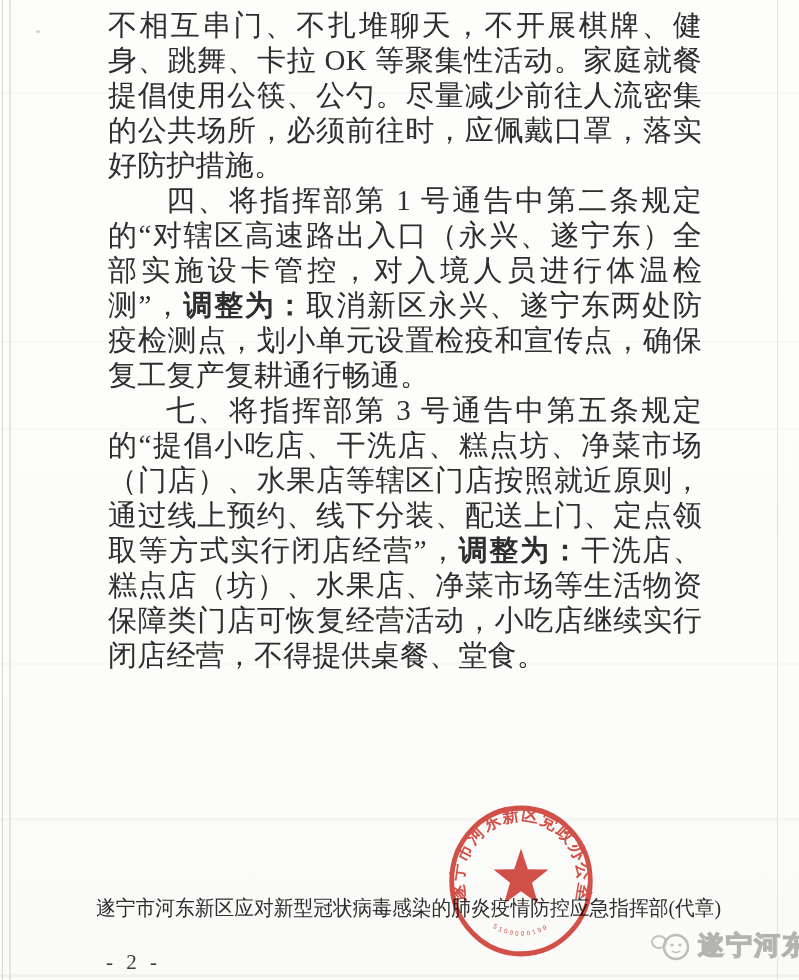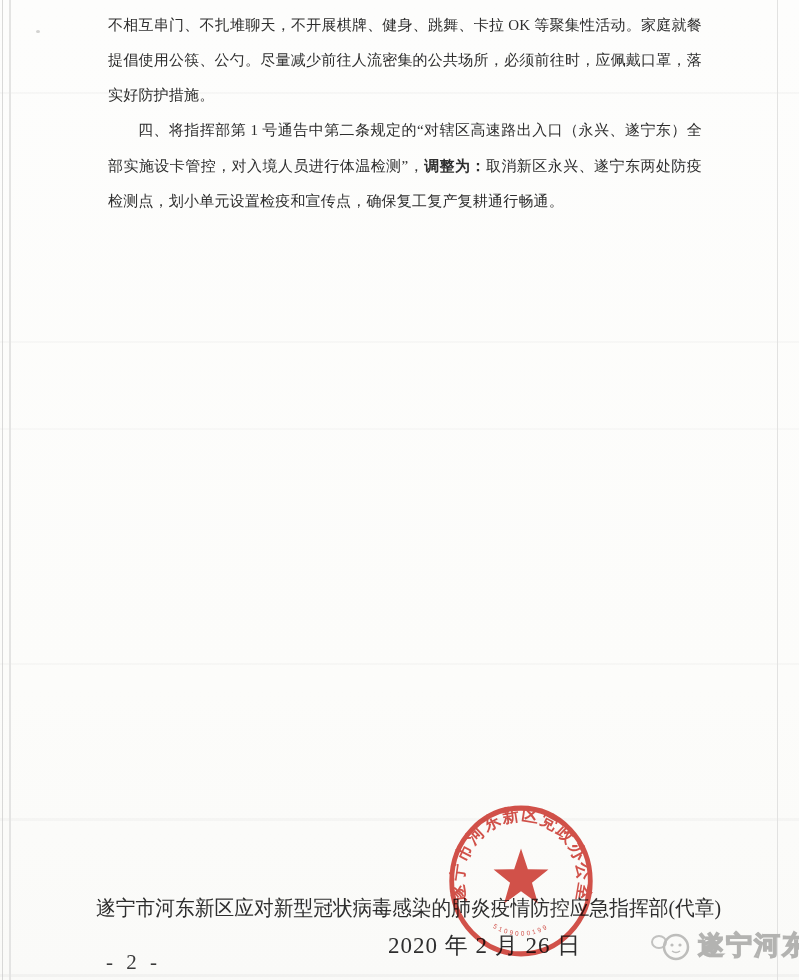--- a/index.html
+++ b/index.html
@@ -21,21 +21,21 @@
       linear-gradient(180deg, rgba(190,190,190,0.10) 0 3px, transparent 3px) 0 818px / 100% 5px no-repeat,
       linear-gradient(180deg, rgba(185,185,185,0.12) 0 3px, transparent 3px) 0 974px / 100% 6px no-repeat;
   }
   .edge-left  { position:absolute; left:2px;  top:0; width:1px; height:100%; background:#c9c9c9; opacity:.7; }
   .edge-left2 { position:absolute; left:9px;  top:0; width:2px; height:100%; background:#e4e4e3; }
   .edge-right { position:absolute; left:777px; top:0; width:1px; height:100%; background:#e2e2e1; }
 
   
   .content { position:absolute; left:108px; top:8px; width:594px; z-index:1; }
   p.para {
-    margin:0; font-size:15px; line-height:35px;
+    margin:0; font-size:29px; line-height:35px;
     text-align:justify; text-justify:inter-ideograph;
     letter-spacing:0.2px;
   }
   p.indent { text-indent:2em; }
   .hl { font-weight:700; font-family:Liberation Sans, sans-serif; }
 
   .signature {
     position:absolute; left:96px; top:894px; z-index:1;
     font-size:21px; white-space:nowrap; letter-spacing:0;
     transform:scaleX(0.94); transform-origin:left center;
@@ -76,24 +76,24 @@
 <div class="page">
   <div class="streaks"></div>
   <div class="edge-left"></div>
   <div class="edge-left2"></div>
   <div class="edge-right"></div>
   <div class="speck"></div>
 
   <div class="content">
     <p class="para"><span>不相互串门、不扎堆聊天，不开展棋牌、健身、跳舞、卡拉 OK 等聚集性活动。家庭就餐提倡使用公筷、公勺。尽量减少前往人流密集的公共场所，必须前往时，应佩戴口罩，落实好防护措施。</span></p>
     <p class="para indent"><span>四、将指挥部第 1 号通告中第二条规定的“对辖区高速路出入口（永兴、遂宁东）全部实施设卡管控，对入境人员进行体温检测”，</span><span class="hl">调整为：</span><span>取消新区永兴、遂宁东两处防疫检测点，划小单元设置检疫和宣传点，确保复工复产复耕通行畅通。</span></p>
+    <p class="para indent"><span>七、将指挥部第 3 号通告中第五条规定的“提倡小吃店、干洗店、糕点坊、净菜市场（门店）、水果店等辖区门店按照就近原则，通过线上预约、线下分装、配送上门、定点领取等方式实行闭店经营”，</span><span class="hl">调整为：</span><span>干洗店、糕点店（坊）、水果店、净菜市场等生活物资保障类门店可恢复经营活动，小吃店继续实行闭店经营，不得提供桌餐、堂食。</span></p>
   </div>
 
   <div class="signature">遂宁市河东新区应对新型冠状病毒感染的肺炎疫情防控应急指挥部(代章)</div>
-  <div class="dateline">2020 年 2 月 26 日</div>
   <div class="page-num">- 2 -</div>
 
   <svg class="seal" viewBox="0 0 160 160" width="154" height="162" preserveAspectRatio="none">
     <defs>
       <path id="sealArc" d="M 23,99 A 60,60 0 1 1 137,99" fill="none"></path>
       <path id="sealCodeArc" d="M 34,110 A 56,56 0 0 0 126,110" fill="none"></path>
     </defs>
     <circle cx="80" cy="80" r="72" fill="none" stroke="#cf3a32" stroke-width="5"></circle>
     <polygon points="80,48 87.1,68.3 108.5,68.7 91.4,81.7 97.6,102.3 80,90 62.4,102.3 68.6,81.7 51.5,68.7 72.9,68.3" fill="#cf3a32"></polygon>
     <text fill="#cf3a32" font-size="17.5" font-weight="bold" letter-spacing="1.5" font-family="Liberation Sans, DejaVu Sans, sans-serif">

